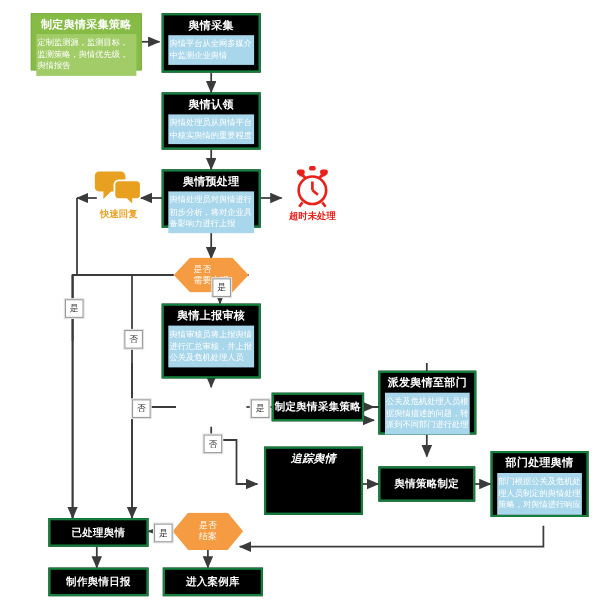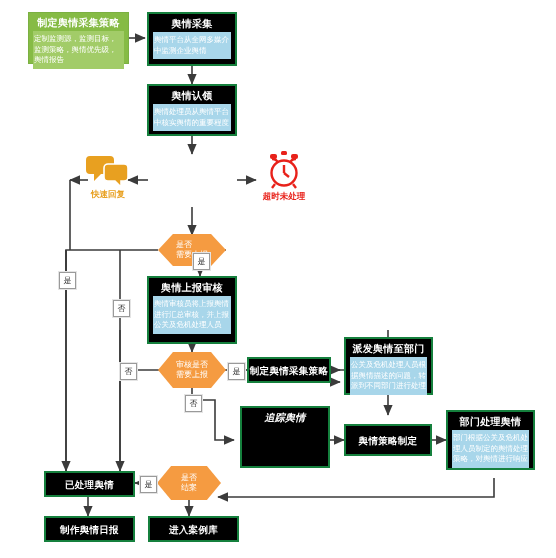--- a/index.html
+++ b/index.html
@@ -120,20 +120,24 @@
   <div class="node box" style="left:147px;top:12px;width:90px;height:54px;">
     <span class="title">舆情采集</span>
     <span class="body">舆情平台从全网多媒介中监测企业舆情</span>
   </div>
 
   <div class="node box" style="left:147px;top:84px;width:90px;height:52px;">
     <span class="title">舆情认领</span>
     <span class="body">舆情处理员从舆情平台中核实舆情的重要程度</span>
   </div>
 
+  <div class="node box" style="left:147px;top:154px;width:90px;height:53px;">
+    <span class="title">舆情预处理</span>
+    <span class="body">舆情处理员对舆情进行初步分析，将对企业具备影响力进行上报</span>
+  </div>
 
   <div class="iconnode" style="left:86px;top:152px;width:44px;">
     <svg width="44" height="36" viewBox="0 0 44 36">
       <path d="M4,4 h20 a4,4 0 0 1 4,4 v10 a4,4 0 0 1 -4,4 h-9 l-7,7 v-7 h-4 a4,4 0 0 1 -4,-4 v-10 a4,4 0 0 1 4,-4 z" fill="#e8a020"></path>
       <path d="M22,12 h16 a4,4 0 0 1 4,4 v9 a4,4 0 0 1 -4,4 h-3 v6 l-6,-6 h-7 a4,4 0 0 1 -4,-4 v-9 a4,4 0 0 1 4,-4 z" fill="#e8a020" stroke="#ffffff" stroke-width="1.6"></path>
     </svg>
     <span class="iconcap cap-orange">快速回复</span>
   </div>
 
   <div class="iconnode" style="left:254px;top:150px;width:60px;">
@@ -160,27 +164,20 @@
       <div>是否</div>
       <div>需要上报</div>
     </div>
   </div>
 
   <div class="node box" style="left:147px;top:276px;width:90px;height:68px;">
     <span class="title">舆情上报审核</span>
     <span class="body">舆情审核员将上报舆情进行汇总审核，并上报公关及危机处理人员</span>
   </div>
 
-  <div class="node hex" style="left:158px;top:352px;width:68px;height:36px;">
-    <div class="hexshape"></div>
-    <div class="hextext">
-      <div>审核是否</div>
-      <div>需要上报</div>
-    </div>
-  </div>
 
   <div class="node box simple" style="left:247px;top:357px;width:84px;height:26px;">
     <span class="title">制定舆情采集策略</span>
   </div>
 
   <div class="node box" style="left:344px;top:337px;width:89px;height:58px;">
     <span class="title">派发舆情至部门</span>
     <span class="body">公关及危机处理人员根据舆情描述的问题，转派到不同部门进行处理</span>
   </div>
 

